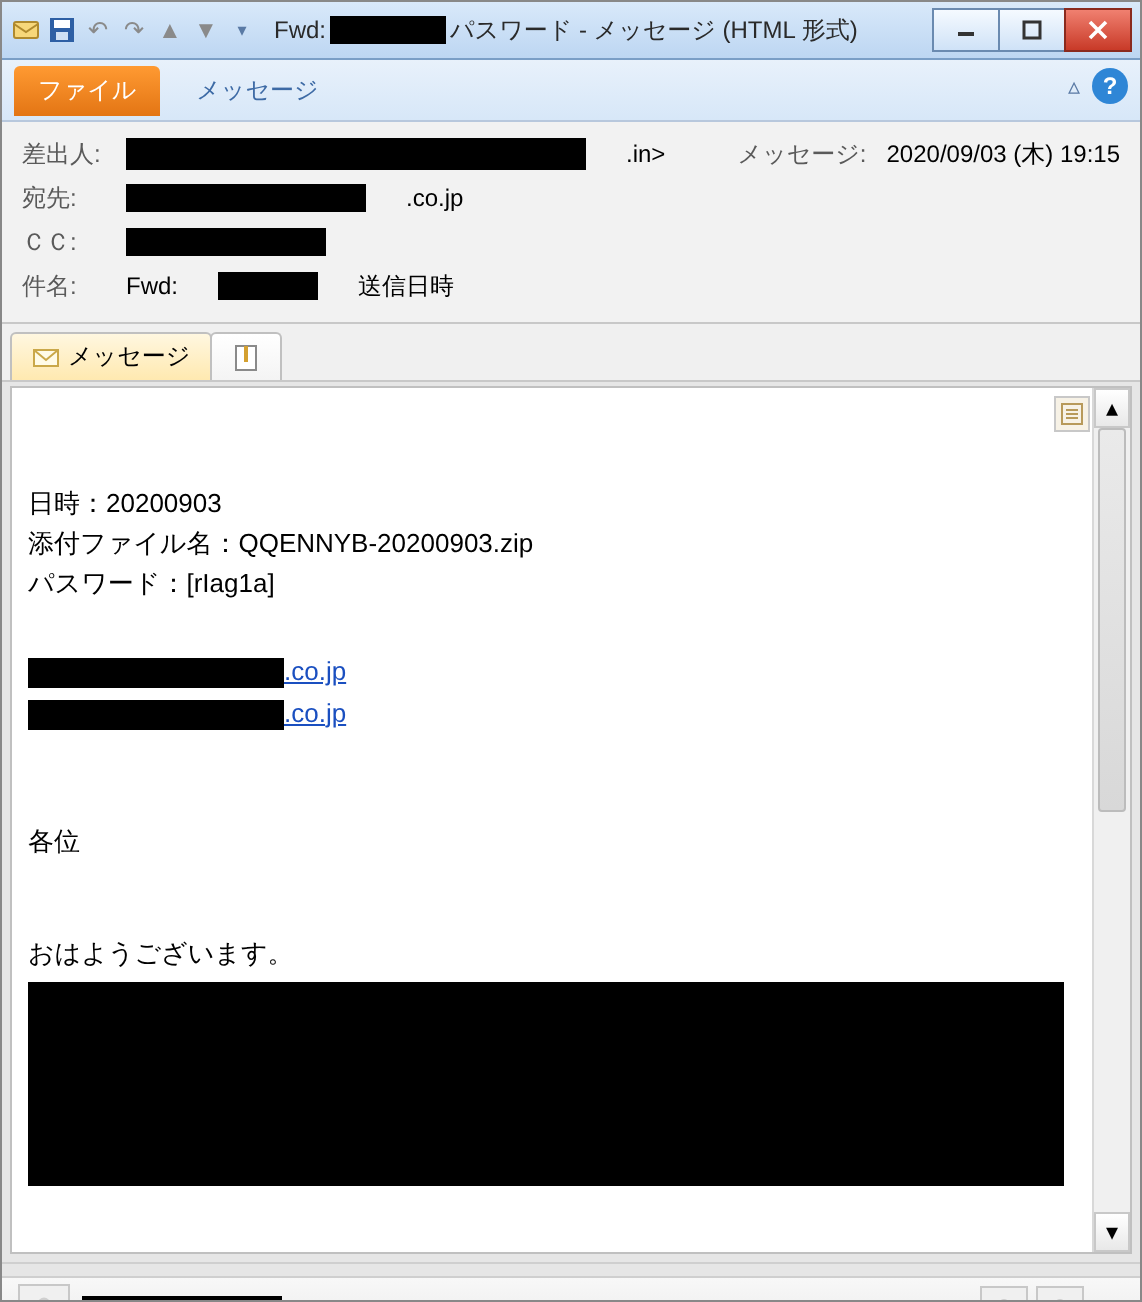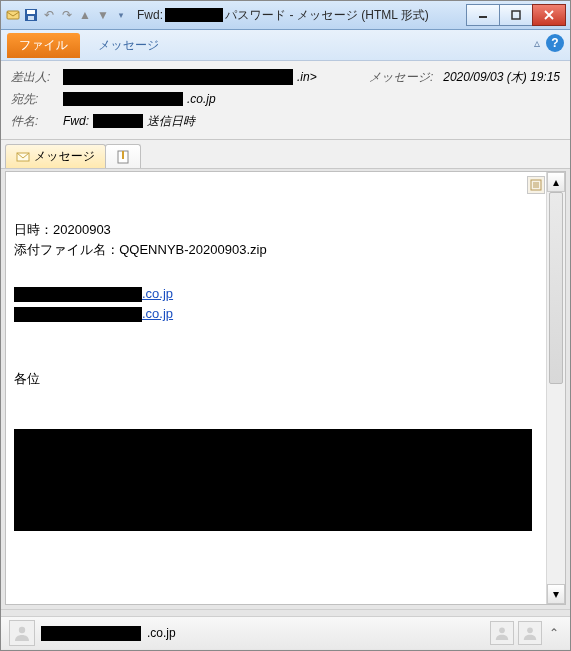--- a/index.html
+++ b/index.html
@@ -13,23 +13,23 @@
   .winbtn{width:32px;height:20px;border:1px solid #6a8ab0;background:linear-gradient(#f5faff,#cfe2f7);display:flex;align-items:center;justify-content:center;margin-left:-1px;}
   .winbtn.close{background:linear-gradient(#f08070,#c83a28);border-color:#8a2a1e;color:#fff;}
   
   .ribbon{height:30px;background:linear-gradient(#e8f1fb,#d7e7f8);display:flex;align-items:center;padding:0 6px;gap:12px;border-bottom:1px solid #b8c8dd;position:relative;}
   .filetab{background:linear-gradient(#ff9a32,#e37514);color:#fff;padding:4px 12px;border-radius:3px 3px 0 0;font-size:12px;}
   .msgtab{color:#3d6aa5;padding:4px 6px;font-size:12px;}
   .ribright{position:absolute;right:6px;top:4px;display:flex;gap:6px;align-items:center;}
   .help{width:18px;height:18px;border-radius:50%;background:#2f86d6;color:#fff;display:flex;align-items:center;justify-content:center;font-weight:bold;font-size:12px;}
   
   .hdr{background:#f2f2f2;padding:6px 10px 6px 10px;border-bottom:1px solid #c8c8c8;}
-  .hdr-row{display:flex;align-items:center;min-height:20px;margin-bottom:2px;font-style:italic;}
+  .hdr-row{display:flex;align-items:center;min-height:20px;margin-bottom:2px;}
   .hdr-label{width:52px;color:#5a5a5a;}
-  .hdr-val{flex:1;display:flex;align-items:center;gap:4px;text-align:right;}
+  .hdr-val{flex:1;display:flex;align-items:center;gap:20px;text-align:right;}
   .redact{background:#000;display:inline-block;height:14px;}
   .hdr-right{margin-left:auto;display:flex;align-items:center;gap:10px;color:#5a5a5a;}
   
   .tabstrip{background:#f0f0f0;padding:4px 4px 0 4px;display:flex;gap:0;border-bottom:1px solid #c8c8c8;}
   .tabbtn{background:linear-gradient(#ffffff,#f4f4f4);border:1px solid #c0c0c0;border-bottom:none;padding:3px 10px;display:flex;align-items:center;gap:4px;font-size:12px;border-radius:3px 3px 0 0;margin-right:-1px;}
   .tabbtn.active{background:linear-gradient(#fff7e0,#ffe9b0);}
   .env-ic,.zip-ic{width:14px;height:14px;display:inline-block;}
   
   .bodywrap{position:relative;margin:2px 4px 4px 4px;background:#fff;border:1px solid #c0c0c0;height:432px;}
   .bodyscroll{position:absolute;left:0;top:0;right:18px;bottom:0;padding:18px 8px 24px 8px;overflow:hidden;font-size:13px;line-height:1.55;}
@@ -119,20 +119,26 @@
     </span>
   </div>
   <div class="hdr-row">
     <span class="hdr-label">宛先:</span>
     <span class="hdr-val">
       <span class="redact" style="width:120px;height:14px"></span>
       <span>.co.jp</span>
     </span>
   </div>
   <div class="hdr-row">
+    <span class="hdr-label">ＣＣ:</span>
+    <span class="hdr-val">
+      <span class="redact" style="width:100px;height:14px"></span>
+    </span>
+  </div>
+  <div class="hdr-row">
     <span class="hdr-label">件名:</span>
     <span class="hdr-val">
       <span>Fwd:</span>
       <span class="redact" style="width:50px;height:14px"></span>
       <span>送信日時</span>
     </span>
   </div>
 </div>
 
 <div class="tabstrip">
@@ -159,30 +165,32 @@
   <div class="float-ic">
     <svg width="12" height="12" viewBox="0 0 12 12">
         <rect x="1" y="1" width="10" height="10" fill="none" stroke="#b89a5a"></rect>
         <path d="M3 4h6M3 6h6M3 8h6" stroke="#b89a5a"></path>
       </svg>
   </div>
   <div class="bodyscroll">
     <div style="height:30px"></div>
     <div>日時：20200903</div>
     <div>添付ファイル名：QQENNYB-20200903.zip</div>
+    <div>パスワード：[rIag1a]</div>
     <div style="height:24px"></div>
     <div>
       <span class="blackblock" style="width:128px;height:15px;vertical-align:middle"></span><span class="lnk">.co.jp</span>
     </div>
     <div>
       <span class="blackblock" style="width:128px;height:15px;vertical-align:middle"></span><span class="lnk">.co.jp</span>
     </div>
     <div style="height:44px"></div>
     <div>各位</div>
     <div style="height:36px"></div>
+    <div>おはようございます。</div>
     <div class="bigblock"></div>
   </div>
   <div class="vscroll">
     <div class="arrow">▴</div>
     <div class="track">
       <div class="thumb"></div>
     </div>
     <div class="arrow">▾</div>
   </div>
 </div>

